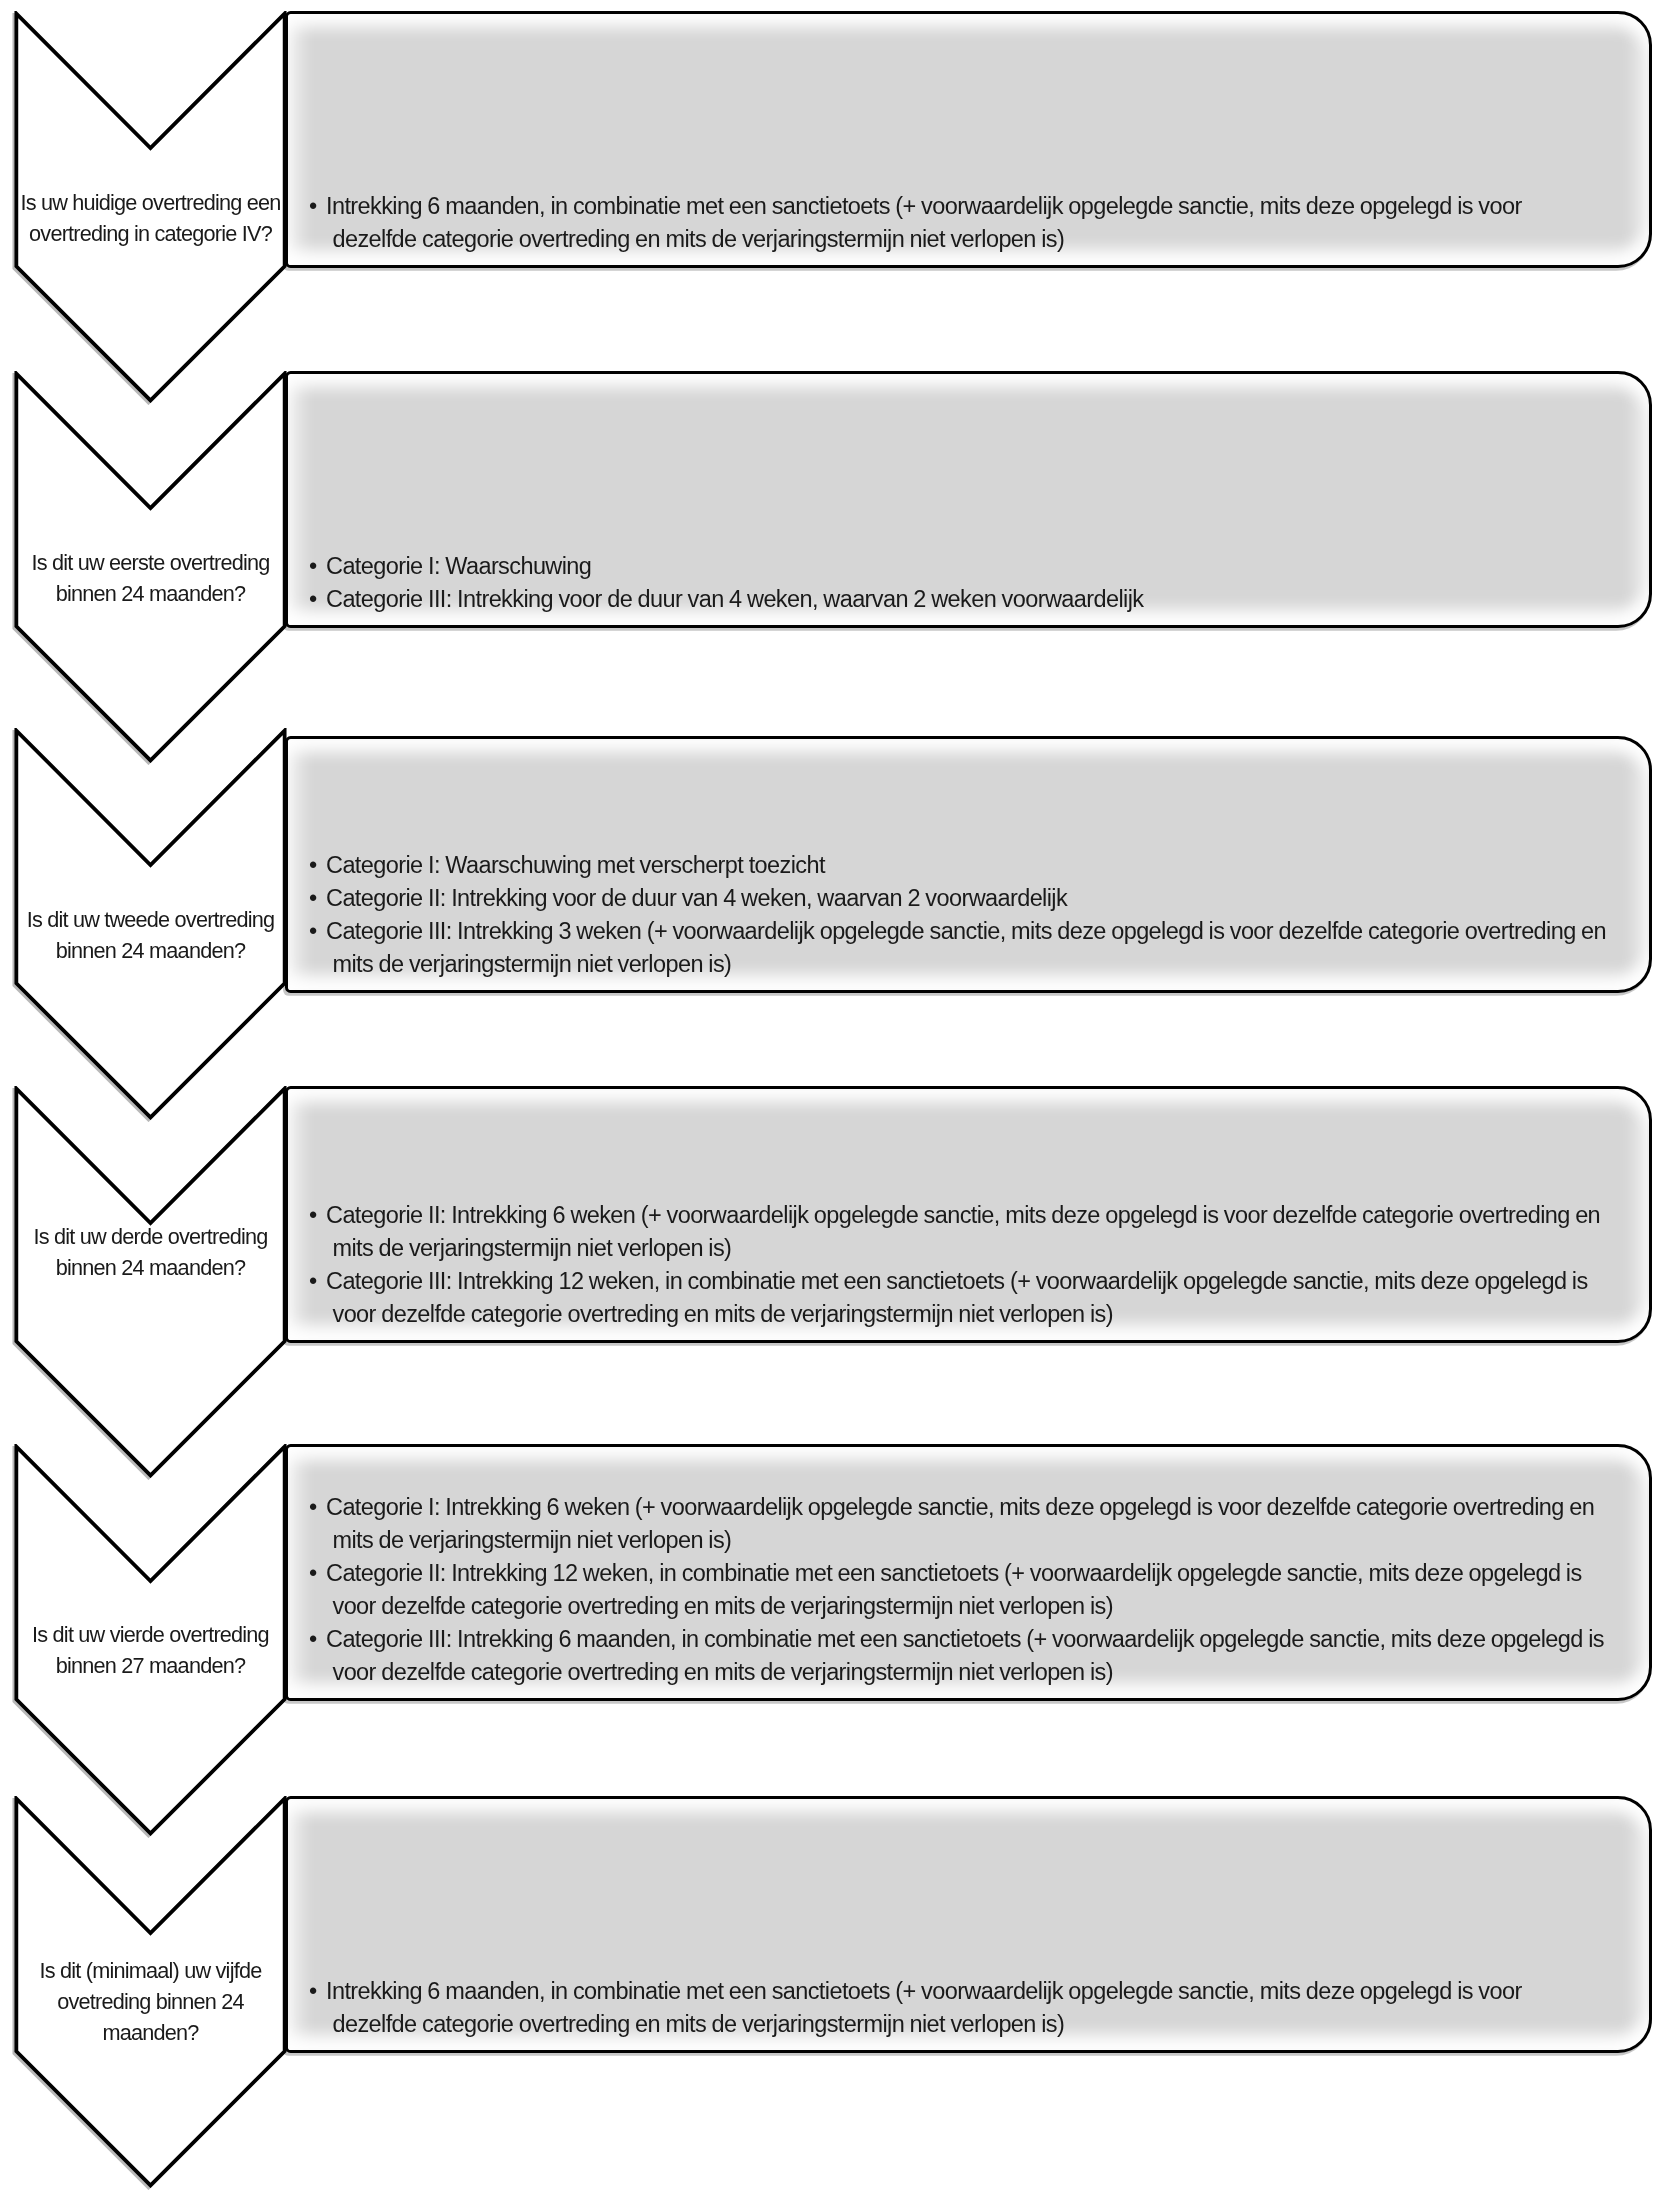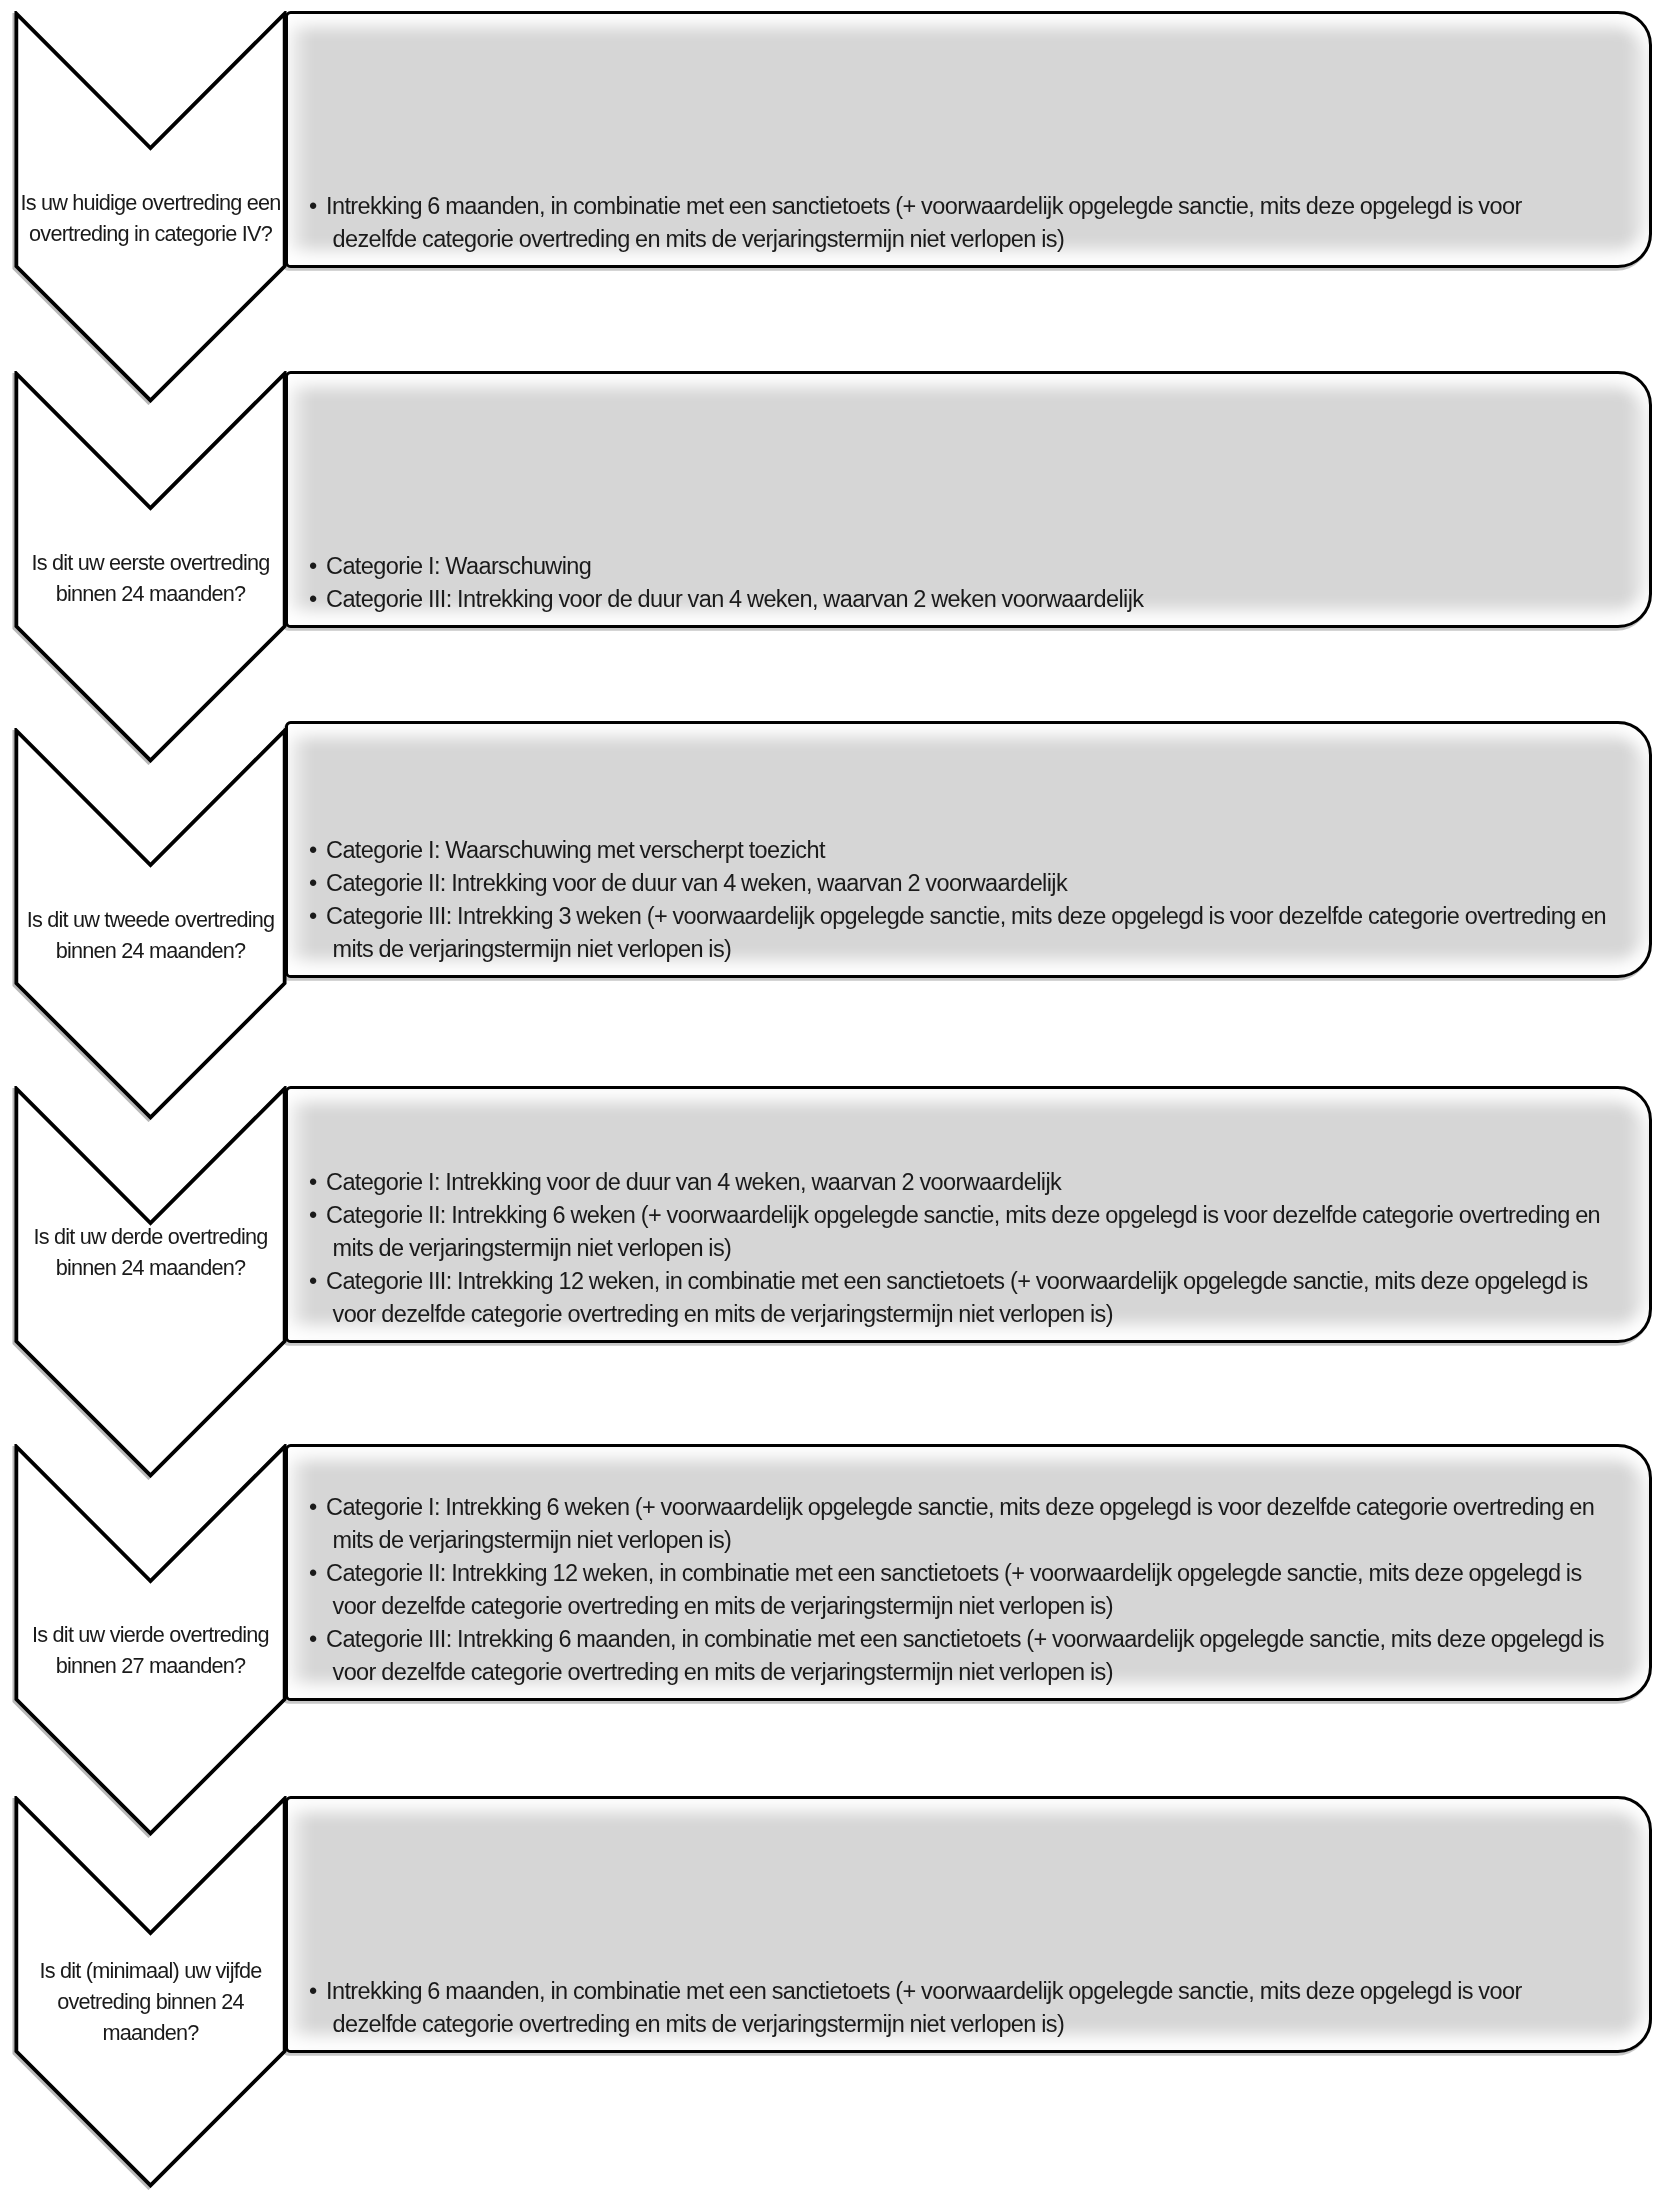--- a/index.html
+++ b/index.html
@@ -80,32 +80,31 @@
   <div class="chev-label" style="top:522px">Is dit uw eerste overtreding binnen 24 maanden?</div>
   <div class="box" style="top:371px">
     <div class="bullet"><span class="dot">•</span><span>Categorie I: Waarschuwing</span></div>
     <div class="bullet"><span class="dot">•</span><span>Categorie III: Intrekking voor de duur van 4 weken, waarvan 2 weken voorwaardelijk</span></div>
   </div>
 
   <svg class="chevron" style="top:728px" width="273" height="392" viewBox="0 0 290 416">
     <polygon points="2.5,2.5 145,145.5 287.5,2.5 287.5,271 145,413.5 2.5,271"></polygon>
   </svg>
   <div class="chev-label" style="top:879px">Is dit uw tweede overtreding binnen 24 maanden?</div>
-  <div class="box" style="top:721px">
+  <div class="box" style="top:736px">
     <div class="bullet"><span class="dot">•</span><span>Categorie I: Waarschuwing met verscherpt toezicht</span></div>
     <div class="bullet"><span class="dot">•</span><span>Categorie II: Intrekking voor de duur van 4 weken, waarvan 2 voorwaardelijk</span></div>
     <div class="bullet"><span class="dot">•</span><span>Categorie III: Intrekking 3 weken (+ voorwaardelijk opgelegde sanctie, mits deze opgelegd is voor dezelfde categorie overtreding en mits de verjaringstermijn niet verlopen is)</span></div>
   </div>
 
   <svg class="chevron" style="top:1086px" width="273" height="392" viewBox="0 0 290 416">
     <polygon points="2.5,2.5 145,145.5 287.5,2.5 287.5,271 145,413.5 2.5,271"></polygon>
   </svg>
   <div class="chev-label" style="top:1196px">Is dit uw derde overtreding binnen 24 maanden?</div>
   <div class="box" style="top:1086px">
-    <div class="bullet"><span class="dot">•</span><span>Categorie I: Intrekking voor de duur van 4 weken, waarvan 2 voorwaardelijk</span></div>
     <div class="bullet"><span class="dot">•</span><span>Categorie II: Intrekking 6 weken (+ voorwaardelijk opgelegde sanctie, mits deze opgelegd is voor dezelfde categorie overtreding en mits de verjaringstermijn niet verlopen is)</span></div>
     <div class="bullet"><span class="dot">•</span><span>Categorie III: Intrekking 12 weken, in combinatie met een sanctietoets (+ voorwaardelijk opgelegde sanctie, mits deze opgelegd is voor dezelfde categorie overtreding en mits de verjaringstermijn niet verlopen is)</span></div>
   </div>
 
   <svg class="chevron" style="top:1444px" width="273" height="392" viewBox="0 0 290 416">
     <polygon points="2.5,2.5 145,145.5 287.5,2.5 287.5,271 145,413.5 2.5,271"></polygon>
   </svg>
   <div class="chev-label" style="top:1594px">Is dit uw vierde overtreding binnen 27 maanden?</div>
   <div class="box" style="top:1444px">
     <div class="bullet"><span class="dot">•</span><span>Categorie I: Intrekking 6 weken (+ voorwaardelijk opgelegde sanctie, mits deze opgelegd is voor dezelfde categorie overtreding en mits de verjaringstermijn niet verlopen is)</span></div>

